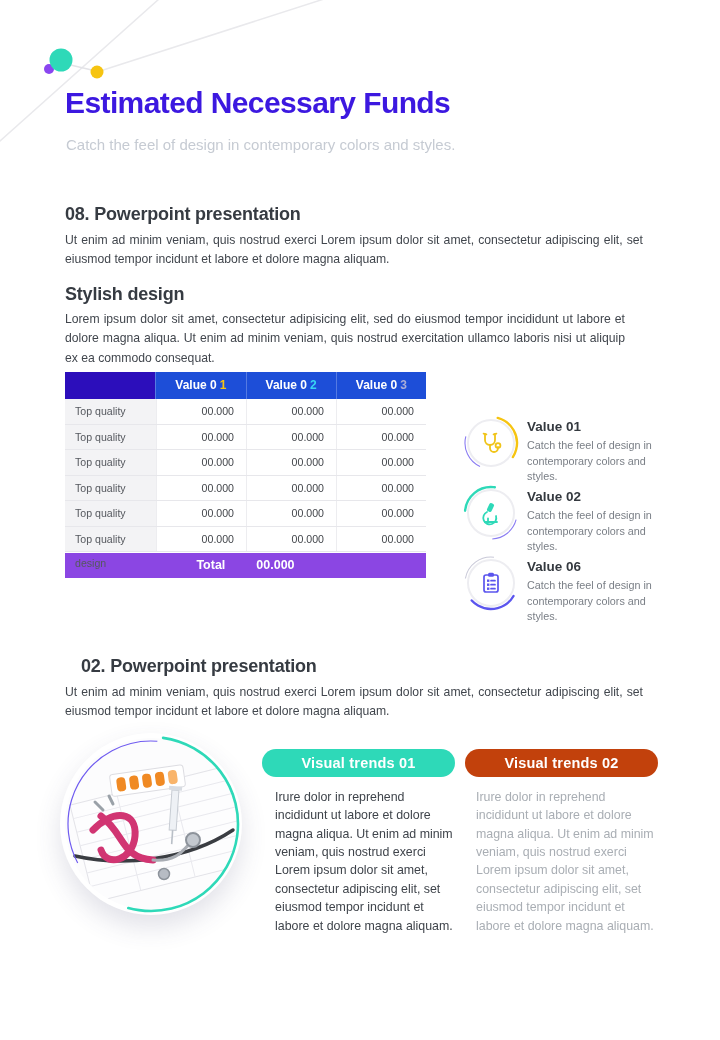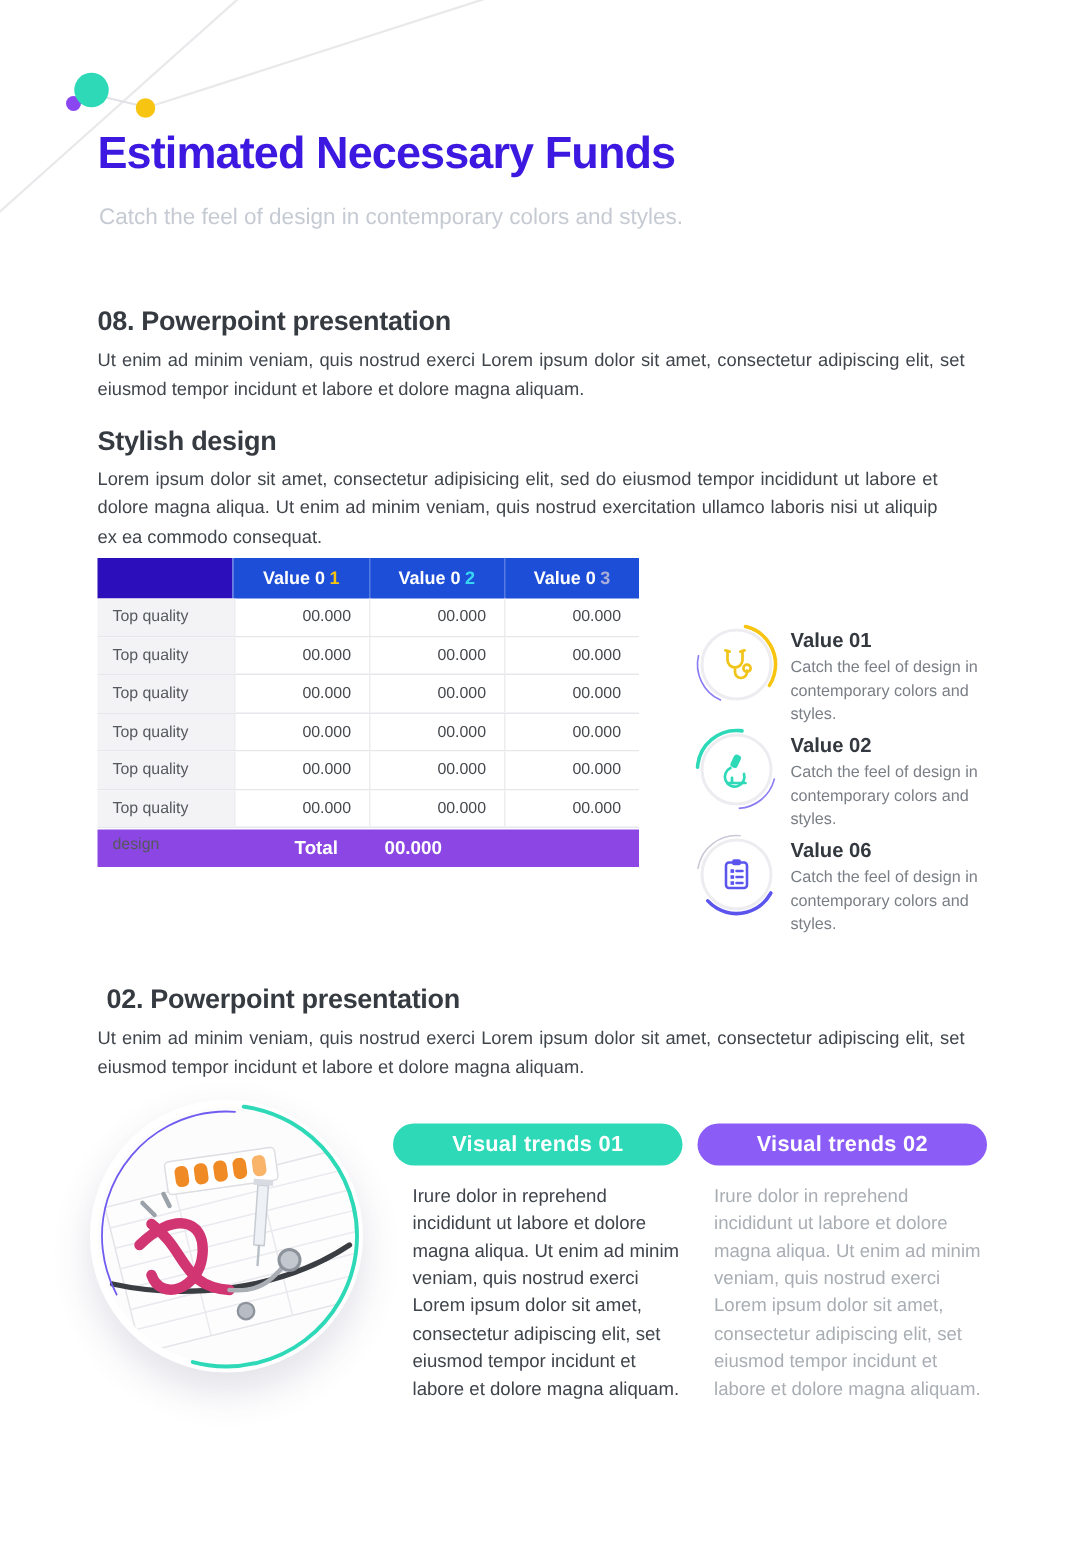--- a/index.html
+++ b/index.html
@@ -178,21 +178,21 @@
       </div>
       <svg class="arc" width="56" height="56" viewBox="0 0 56 56">
         <circle cx="28" cy="28" r="26" fill="none" stroke="#5b55ee" stroke-width="2.4" pathLength="100" stroke-dasharray="30 70" transform="rotate(30 28 28)" stroke-linecap="round"></circle>
         <circle cx="28" cy="28" r="26" fill="none" stroke="#c9c9d8" stroke-width="1.1" pathLength="100" stroke-dasharray="24 76" transform="rotate(190 28 28)"></circle>
       </svg>
     </div>
     <div class="vtitle">Value 06</div>
     <div class="vdesc">Catch the feel of design in contemporary colors and styles.</div>
   </div>
 
-  <div class="abs sec-heading" style="left:71px;top:656px;">02. Powerpoint presentation</div>
+  <div class="abs sec-heading" style="left:81px;top:656px;">02. Powerpoint presentation</div>
   <div class="abs sec-body" style="left:65px;top:683px;width:578px;">Ut enim ad minim veniam, quis nostrud exerci Lorem ipsum dolor sit amet, consectetur adipiscing elit, set eiusmod tempor incidunt et labore et dolore magna aliquam.</div>
 
   <div class="abs photo-wrap">
     <div class="photo-bg"></div>
     <div class="photo-clip">
       <svg width="172" height="172" viewBox="0 0 172 172">
         <g transform="rotate(-14 86 86)">
           <rect x="12" y="48" width="160" height="100" fill="#fdfdfe" stroke="#e3e3e8" stroke-width="1"></rect>
           <g stroke="#e9e9ee" stroke-width="1">
             <line x1="12" y1="62" x2="172" y2="62"></line>
@@ -236,18 +236,18 @@
         </g>
       </svg>
     </div>
     <svg class="photo-arc" width="182" height="182" viewBox="0 0 182 182">
       <circle cx="91" cy="91" r="87" fill="none" stroke="#2ed9b8" stroke-width="2.6" pathLength="100" stroke-dasharray="52 48" transform="rotate(-82 91 91)" stroke-linecap="round"></circle>
       <circle cx="91" cy="91" r="83" fill="none" stroke="#6f5bf0" stroke-width="1.2" pathLength="100" stroke-dasharray="34 66" transform="rotate(152 91 91)"></circle>
     </svg>
   </div>
 
   <button class="abs pill" style="left:262px;top:749px;background:#2ed9b8;">Visual trends 01</button>
-  <button class="abs pill" style="left:465px;top:749px;background:#8b5cf6;">Visual trends 02</button>
+  <button class="abs pill" style="left:465px;top:749px;background:#c2410c;">Visual trends 02</button>
 
   <div class="abs trend-text trend-dark" style="left:275px;top:788px;width:180px;">Irure dolor in reprehend incididunt ut labore et dolore magna aliqua. Ut enim ad minim veniam, quis nostrud exerci Lorem ipsum dolor sit amet, consectetur adipiscing elit, set eiusmod tempor incidunt et labore et dolore magna aliquam.</div>
   <div class="abs trend-text trend-muted" style="left:476px;top:788px;width:184px;">Irure dolor in reprehend incididunt ut labore et dolore magna aliqua. Ut enim ad minim veniam, quis nostrud exerci Lorem ipsum dolor sit amet, consectetur adipiscing elit, set eiusmod tempor incidunt et labore et dolore magna aliquam.</div>
 
 </div>
 
 </body></html>

